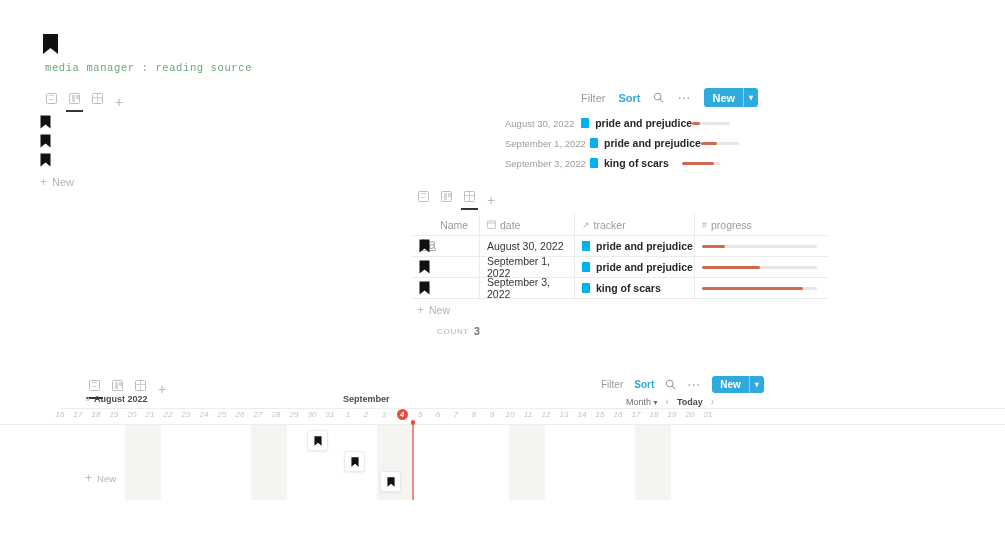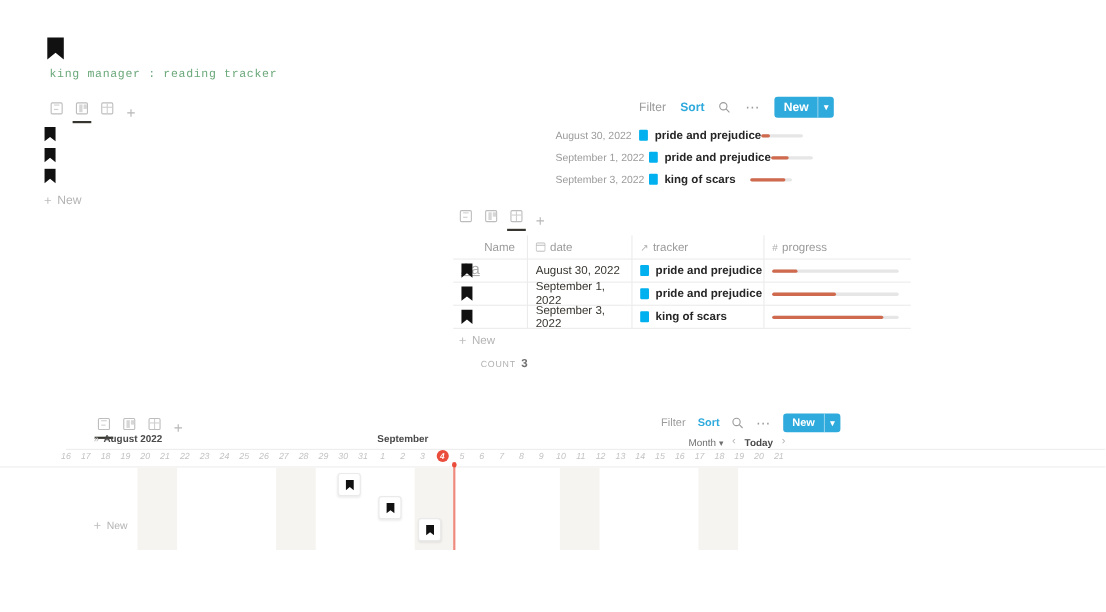--- a/index.html
+++ b/index.html
@@ -117,21 +117,21 @@
 </head>
 <body>
 
 <div class="page">
 
   <div class="title-row">
     <svg class="bm-title" viewBox="0 0 17 22">
       <path d="M1 1 h15 v20 l-7.5 -6 l-7.5 6 z" fill="#111"></path>
     </svg>
   </div>
-  <div class="breadcrumb">king manager : reading tracker</div>
+  <div class="breadcrumb">media manager : reading source</div>
 
   <div class="viewtabs" style="left:40px; top:87px;">
     <div class="vt">
         <span class="ico-sq"></span>
       </div>
     <div class="vt active">
         <span class="ico-board"></span>
       </div>
     <div class="vt">
         <span class="ico-table"></span>

